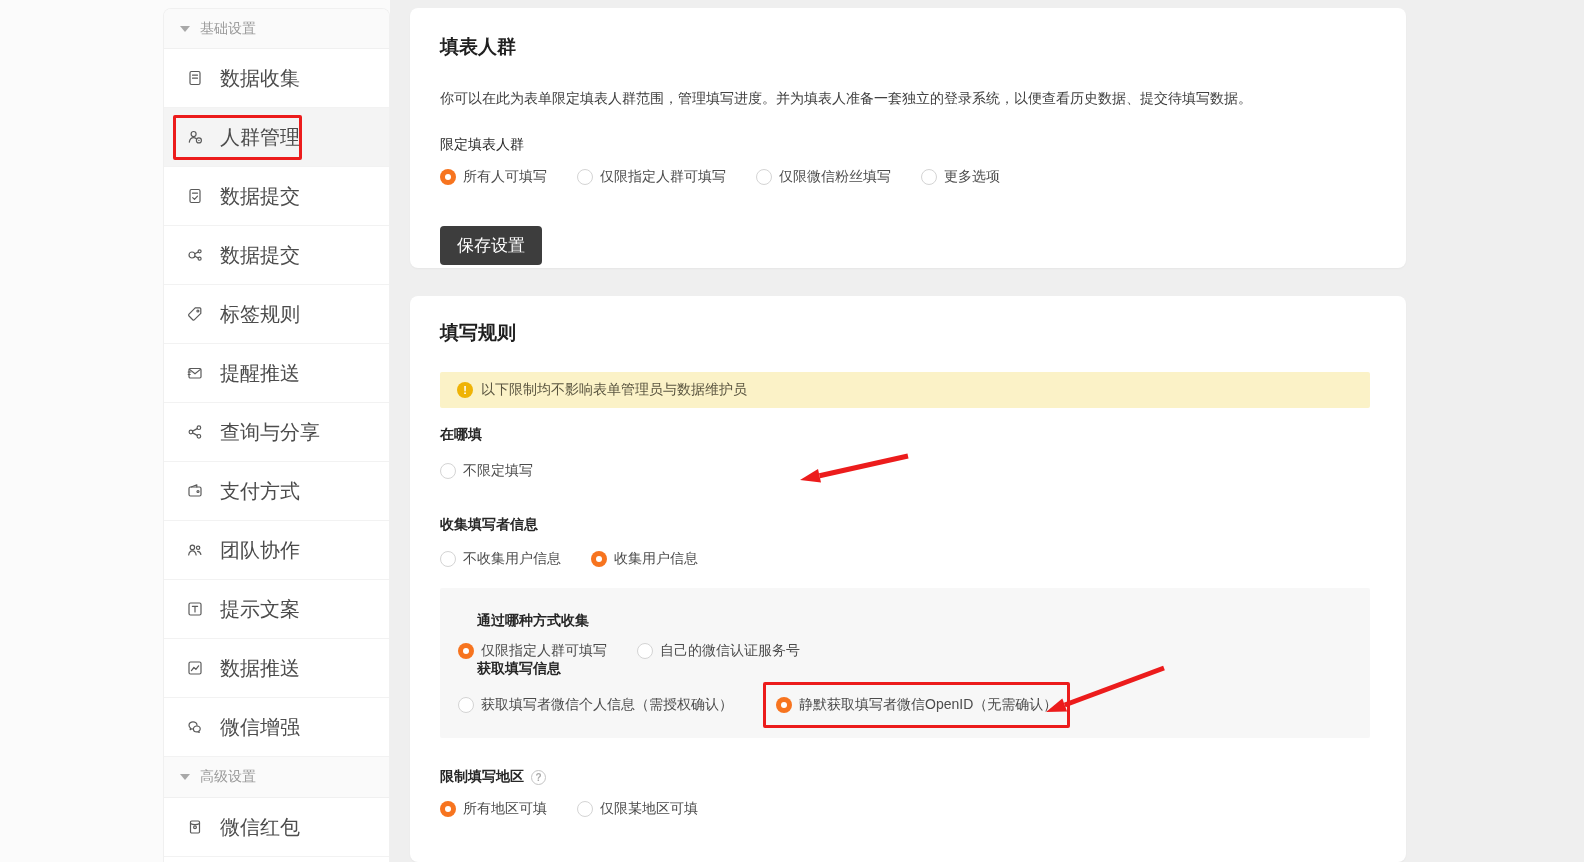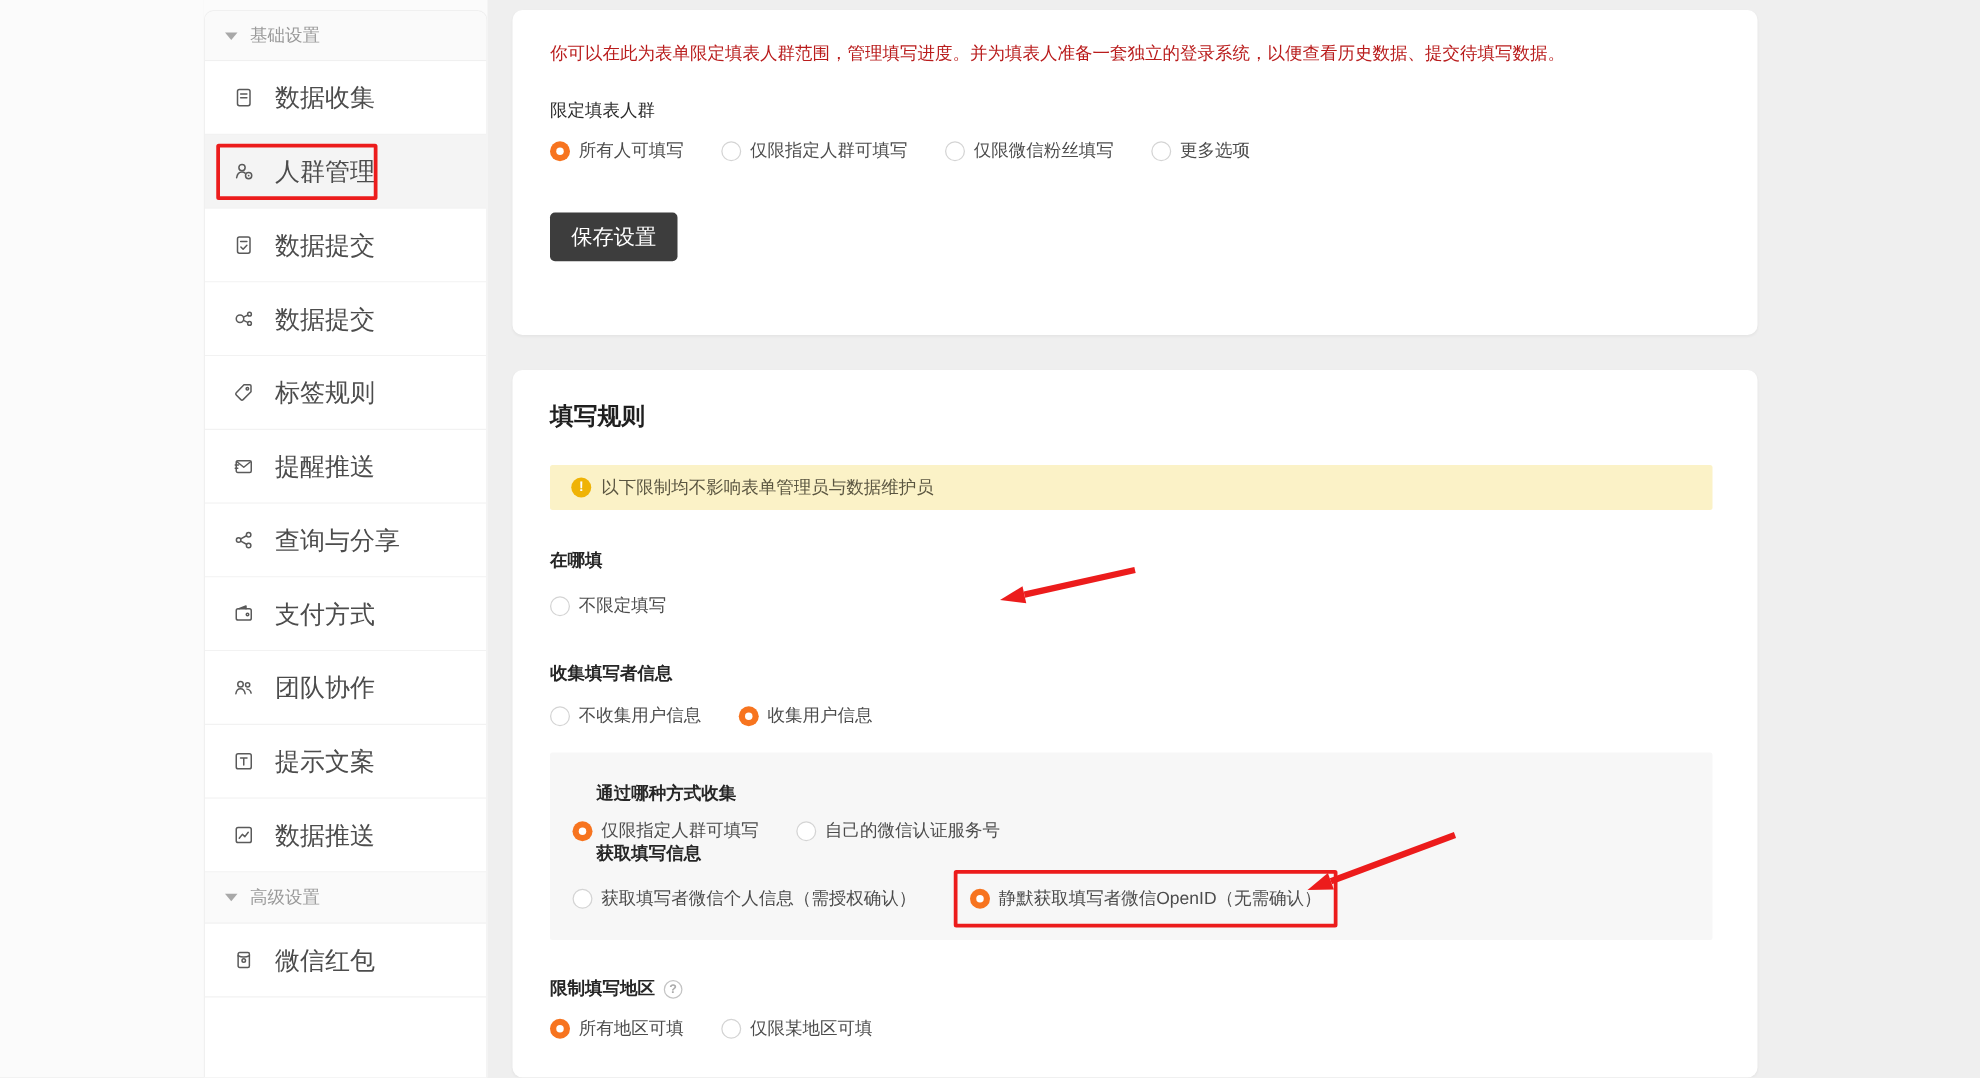--- a/index.html
+++ b/index.html
@@ -25,21 +25,21 @@
   .side-item svg { flex:0 0 auto; }
   .side-redbox { position:absolute; left:9px; top:7px; width:129px; height:45px;
                  border:3px solid #ec1c1c; border-radius:2px; pointer-events:none; }
 
   
   .main { flex:1; padding:8px 178px 0 20px; }
   .card { background:#ffffff; border-radius:8px; box-shadow:0 1px 2px rgba(0,0,0,.04); }
   .card1 { height:260px; padding:26px 36px 0 30px; }
   .card2 { margin-top:28px; height:566px; padding:24px 36px 0 30px; }
   .card-title { font-size:19px; font-weight:700; color:#1f1f1f; }
-  .desc { font-size:14px; color:#b91c1c; }
+  .desc { margin-top:30px; font-size:14px; color:#404040; }
   .plain-label { margin-top:28px; font-size:14px; color:#2b2b2b; }
   .bold-label { font-size:14px; font-weight:700; color:#262626; display:flex; align-items:center; }
 
   .radio-row { display:flex; align-items:flex-start; gap:30px; }
   .radio { display:flex; align-items:center; gap:7px; font-size:14px; color:#4c4c4c; cursor:pointer; }
   .rc { width:16px; height:16px; border-radius:50%; border:1px solid #d4d4d4; background:#fff; flex:0 0 auto; }
   .radio.sel .rc { border:none; background:#f7741f; position:relative; }
   .radio.sel .rc::after { content:""; position:absolute; left:5px; top:5px; width:6px; height:6px;
                           border-radius:50%; background:#fff; }
   .ann-box { border:3px solid #ec1c1c; border-radius:2px; padding:11px 10px; margin:-14px 0; }
@@ -54,21 +54,21 @@
   .panel .bold-label { margin-left:19px; }
 
   .save-btn { margin-top:40px; display:inline-block; background:#3d3d3d; color:#fff;
               font-size:17px; padding:8px 17px; border:none; border-radius:4px; cursor:pointer; }
 
   .help { width:15px; height:15px; margin-left:7px; border-radius:50%; border:1.3px solid #c4c4c4;
           color:#aaaaaa; font-size:10px; display:inline-flex; align-items:center; justify-content:center; }
 
   .ann-arrow { position:absolute; pointer-events:none; z-index:5; }
 
-  .mt32{margin-top:32px;} .mt36{margin-top:36px;} .mt30{margin-top:30px;}
+  .mt32{margin-top:18px;} .mt36{margin-top:36px;} .mt30{margin-top:30px;}
   .mt28{} .mt18{margin-top:18px;} .mt16{margin-top:16px;}
   .mt14{margin-top:14px;} .mt12{margin-top:12px;}
 </style>
 </head>
 <body>
 
 <div class="page">
 
   <div class="left-strip"></div>
 
@@ -173,20 +173,27 @@
       </div>
 
       <div class="side-item">
         <svg width="18" height="18" viewBox="0 0 18 18" fill="none" stroke="#5a5a5a" stroke-width="1.2" stroke-linecap="round" stroke-linejoin="round">
             <rect x="3" y="3" width="12" height="12" rx="1.5"></rect>
             <path d="M5.4 11.6l2.5-3.1 2 1.8 2.7-3.5"></path>
           </svg>
         <span>数据推送</span>
       </div>
 
+      <div class="side-item">
+        <svg width="18" height="18" viewBox="0 0 18 18" fill="none" stroke="#5a5a5a" stroke-width="1.2" stroke-linecap="round" stroke-linejoin="round">
+            <path d="M11 7.3c0-2-1.8-3.5-4-3.5S3 5.3 3 7.3c0 1.1.6 2.1 1.5 2.8l-.3 1.5 1.6-.8c.4.1.8.2 1.2.2"></path>
+            <path d="M7.4 10.9c0 1.6 1.5 2.9 3.4 2.9.3 0 .7 0 1-.1l1.4.7-.3-1.3c.8-.5 1.3-1.3 1.3-2.2 0-1.6-1.5-2.9-3.4-2.9s-3.4 1.3-3.4 2.9z"></path>
+          </svg>
+        <span>微信增强</span>
+      </div>
 
       <div class="group-header second">
         <span class="tri"></span>
         <span>高级设置</span>
       </div>
 
       <div class="side-item">
         <svg width="18" height="18" viewBox="0 0 18 18" fill="none" stroke="#5a5a5a" stroke-width="1.2" stroke-linecap="round" stroke-linejoin="round">
             <rect x="4.5" y="3" width="9" height="12" rx="1.2"></rect>
             <path d="M4.5 5.6c1.4.7 3 1 4.5 1s3.1-.3 4.5-1"></path>
@@ -194,20 +201,21 @@
           </svg>
         <span>微信红包</span>
       </div>
 
     </aside>
   </div>
 
   <main class="main">
 
     <section class="card card1">
+      <h2 class="card-title">填表人群</h2>
       <p class="desc">你可以在此为表单限定填表人群范围，管理填写进度。并为填表人准备一套独立的登录系统，以便查看历史数据、提交待填写数据。</p>
       <div class="plain-label">限定填表人群</div>
       <div class="radio-row mt14">
         <label class="radio sel">
           <span class="rc"></span>
           <span>所有人可填写</span>
         </label>
         <label class="radio">
           <span class="rc"></span>
           <span>仅限指定人群可填写</span>

